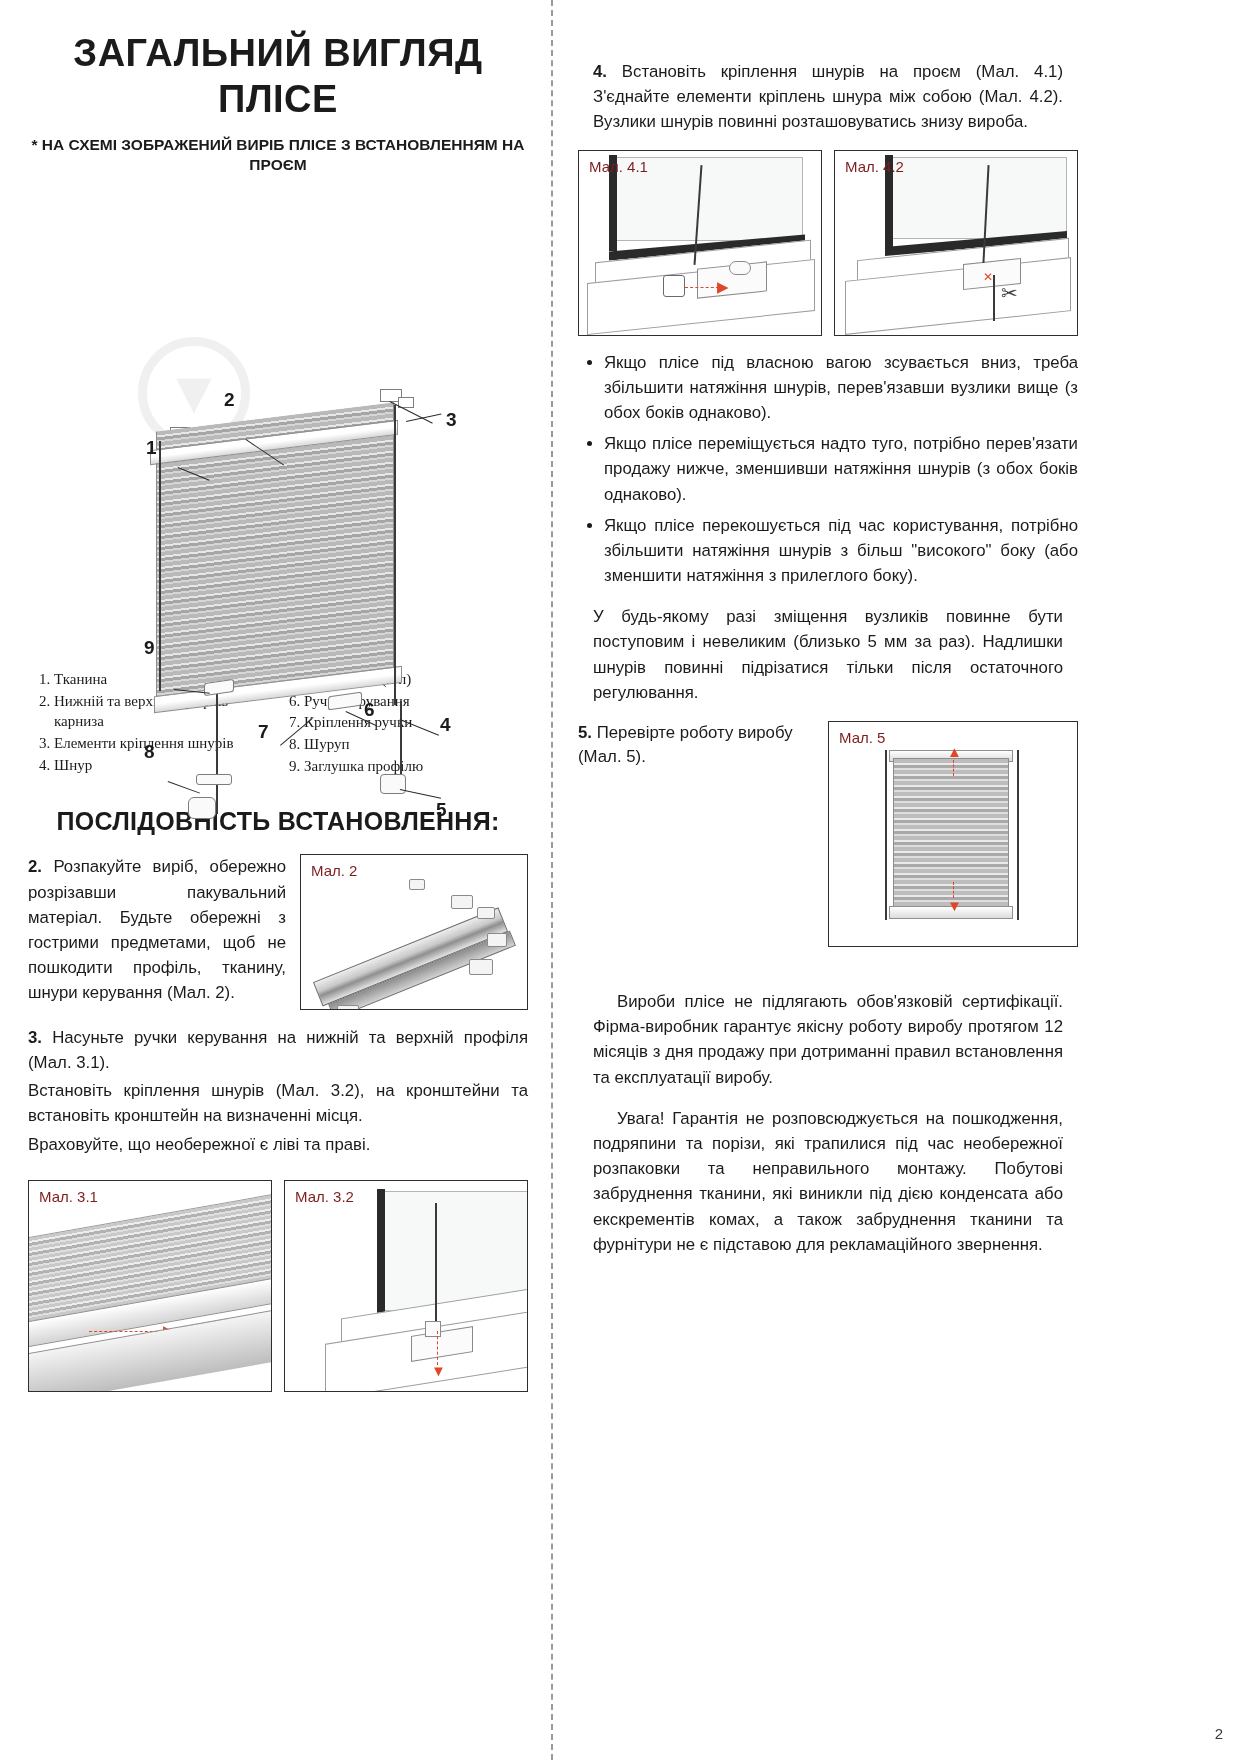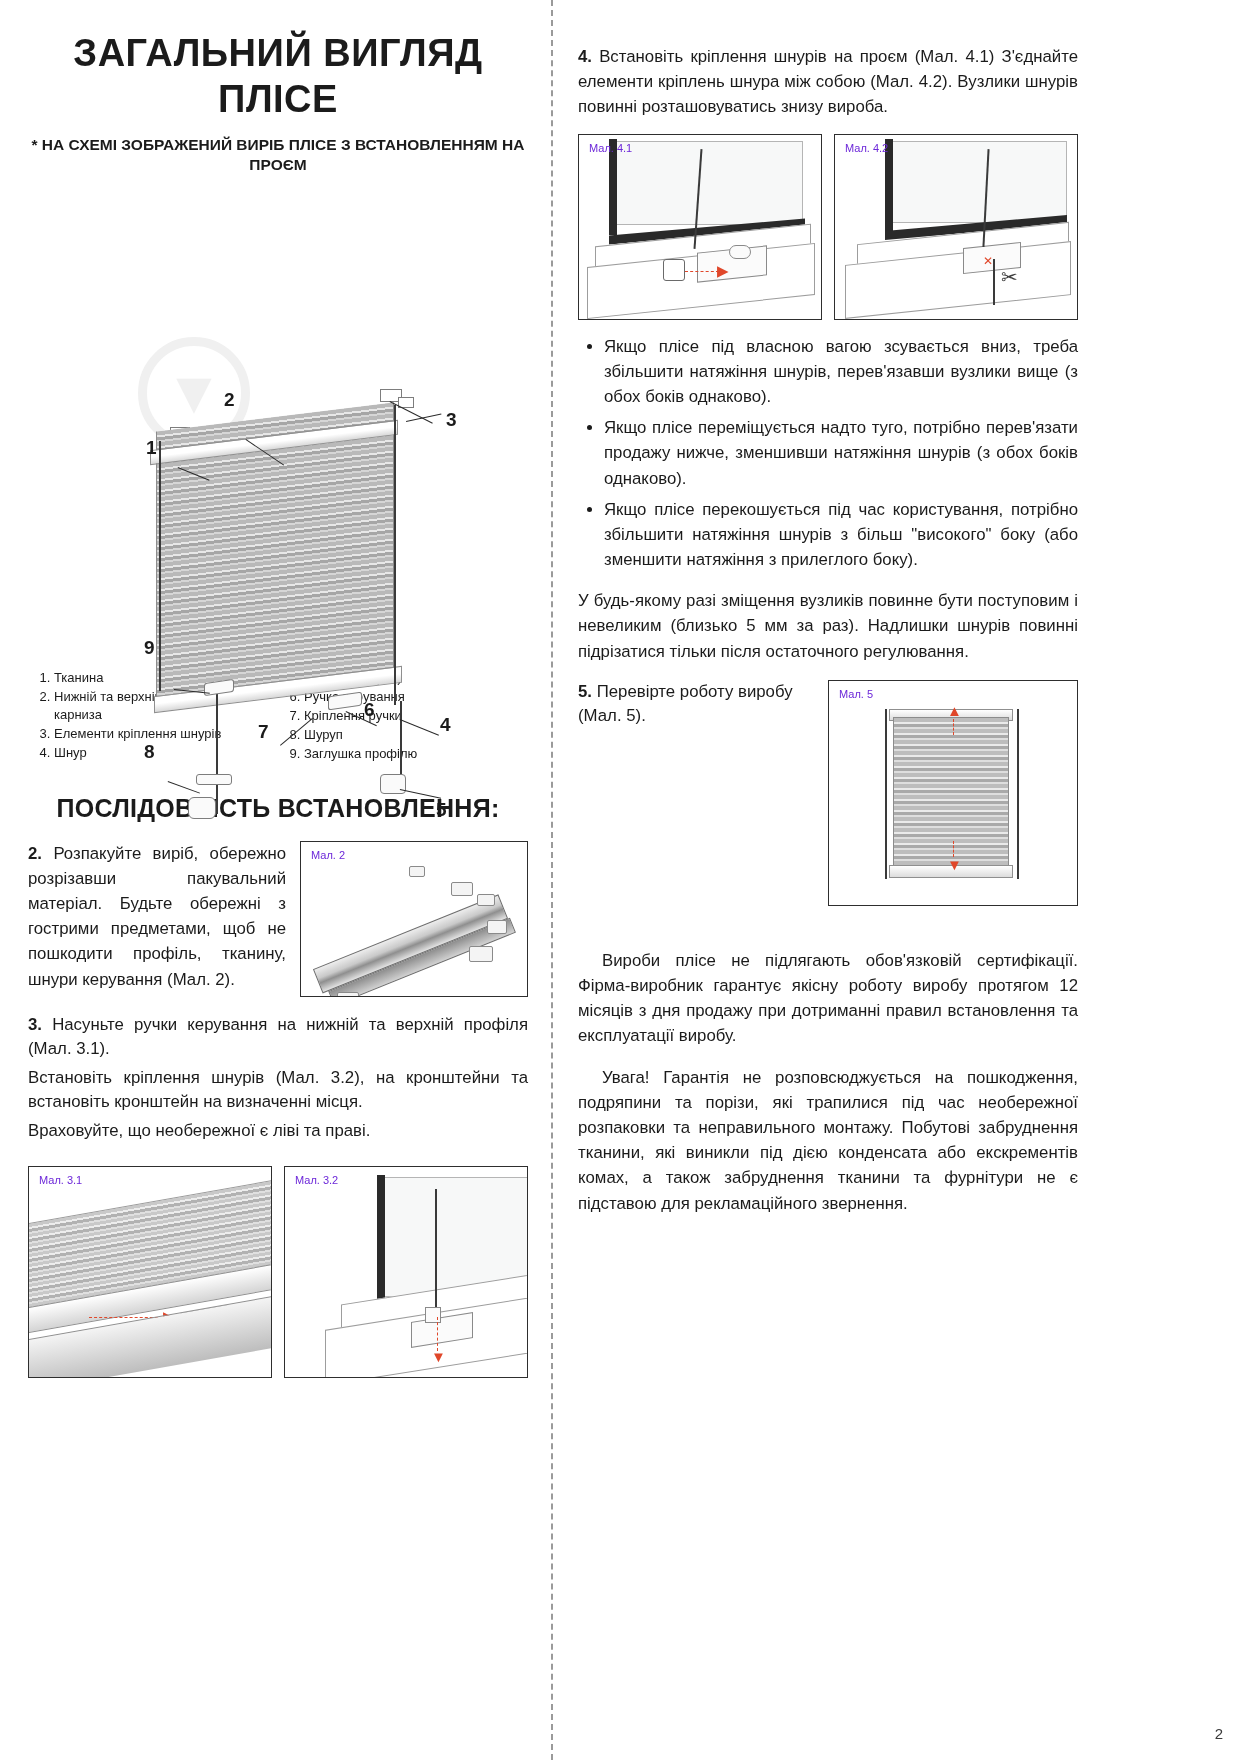--- a/index.html
+++ b/index.html
@@ -146,22 +146,23 @@
     background: #fafafa;
     border: 1px solid #7d7d7d;
     border-radius: 3px;
   }
 
   
   .legend {
     display: flex;
     gap: 30px;
     margin-top: 10px;
-    font-size: 13px;
+    font-size: 15px;
     line-height: 1.38;
+    font-family: Liberation Serif, serif;
   }
   .legend ol {
     margin: 0;
     padding-left: 26px;
   }
   .legend li { margin-bottom: 1px; }
   .legend-col { width: 220px; }
 
   
   .step-block { margin-top: 16px; }
@@ -173,22 +174,22 @@
   .fig-box {
     border: 1.6px solid #2e2e2e;
     position: relative;
     background: #ffffff;
     overflow: hidden;
   }
   .fig-label {
     position: absolute;
     left: 10px;
     top: 7px;
-    font-size: 11px;
-    color: #6d28d9;
+    font-size: 15px;
+    color: #7f1d1d;
     z-index: 4;
   }
   .fig-row { display: flex; gap: 12px; }
 
   
   .step2 { display: flex; gap: 14px; align-items: flex-start; }
   .step2 .txt { width: 258px; font-size: 16.8px; line-height: 1.5; text-align: justify; }
   .step2 .fig { width: 228px; height: 156px; }
 
   
@@ -256,21 +257,21 @@
     position: absolute;
     border-left: 1.6px dashed #e0472a;
   }
   .scissors { position: absolute; font-size: 20px; color: #3d3d3d; }
 
   
   .para {
     font-size: 16.8px;
     line-height: 1.5;
     text-align: justify;
-    margin: 0;
+    margin: 15px;
   }
   ul.bullets {
     margin: 14px 0 0 0;
     padding-left: 26px;
     font-size: 16.8px;
     line-height: 1.5;
   }
   ul.bullets li { margin-bottom: 6px; text-align: justify; }
   .two-figs { display: flex; gap: 12px; margin-top: 14px; }
   .two-figs .fig-box { width: 244px; height: 186px; }

